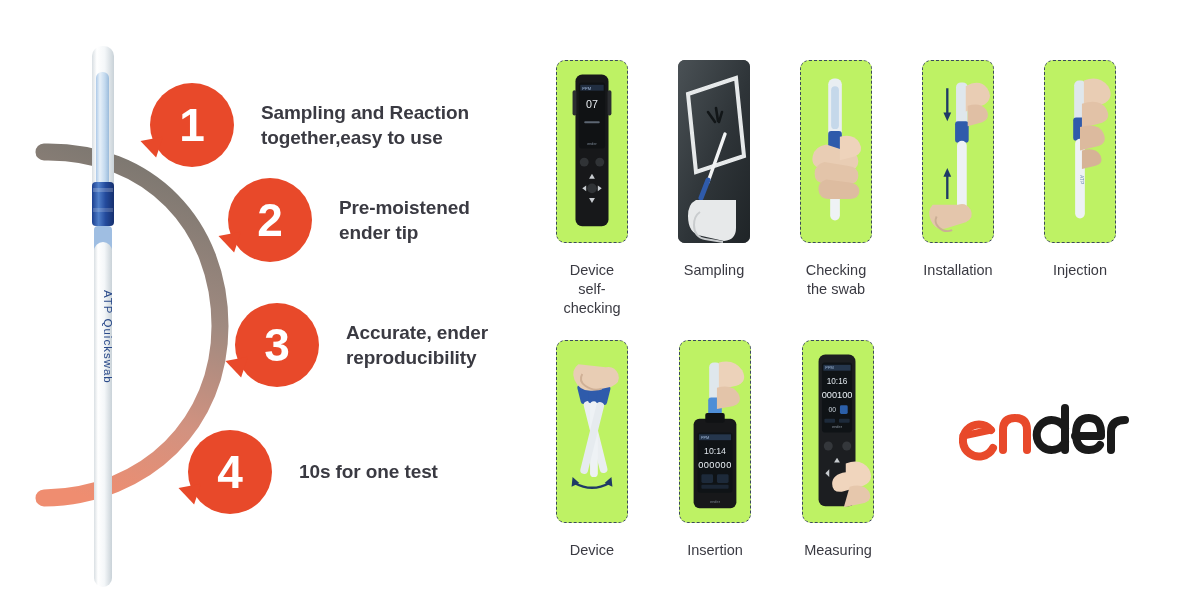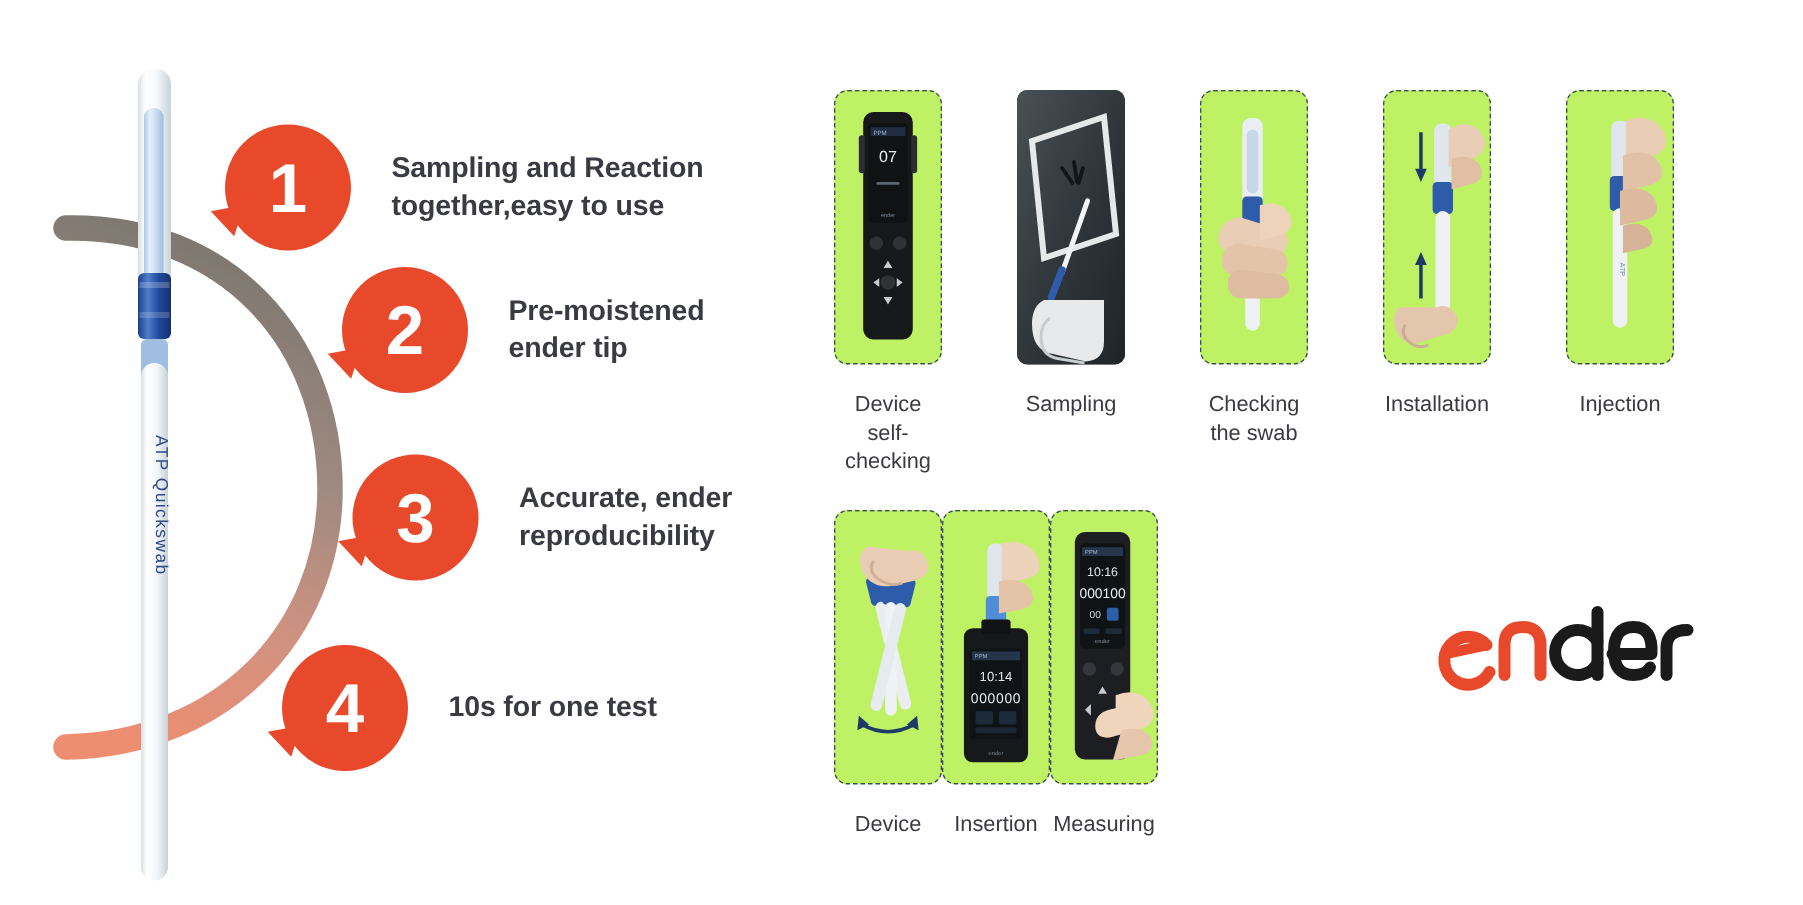--- a/index.html
+++ b/index.html
@@ -93,21 +93,21 @@
     left: 520px; top: 0;
     width: 682px; height: 603px;
   }
   .step-row {
     position: absolute;
     display: flex;
   }
   #row-top    { left: 36px; top: 60px;  }
   #row-bottom { left: 36px; top: 340px; }
   #row-top .step      { margin-right: 50px; }
-  #row-bottom .step   { }
+  #row-bottom .step   { margin-right: 51px; }
 
   .step { width: 72px; }
 
   .card {
     width: 72px;
     height: 183px;
     border: 1.5px dashed #3c4a5c;
     border-radius: 9px;
     background: #bef264;
     box-sizing: border-box;

